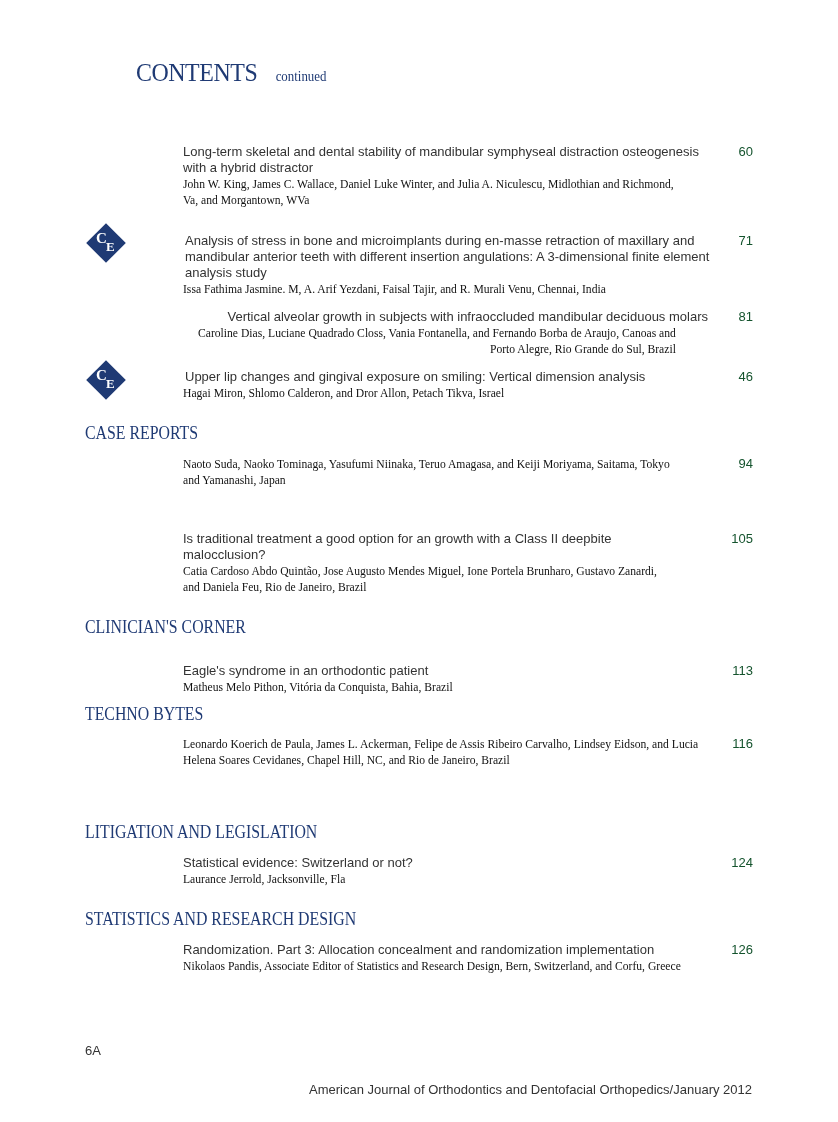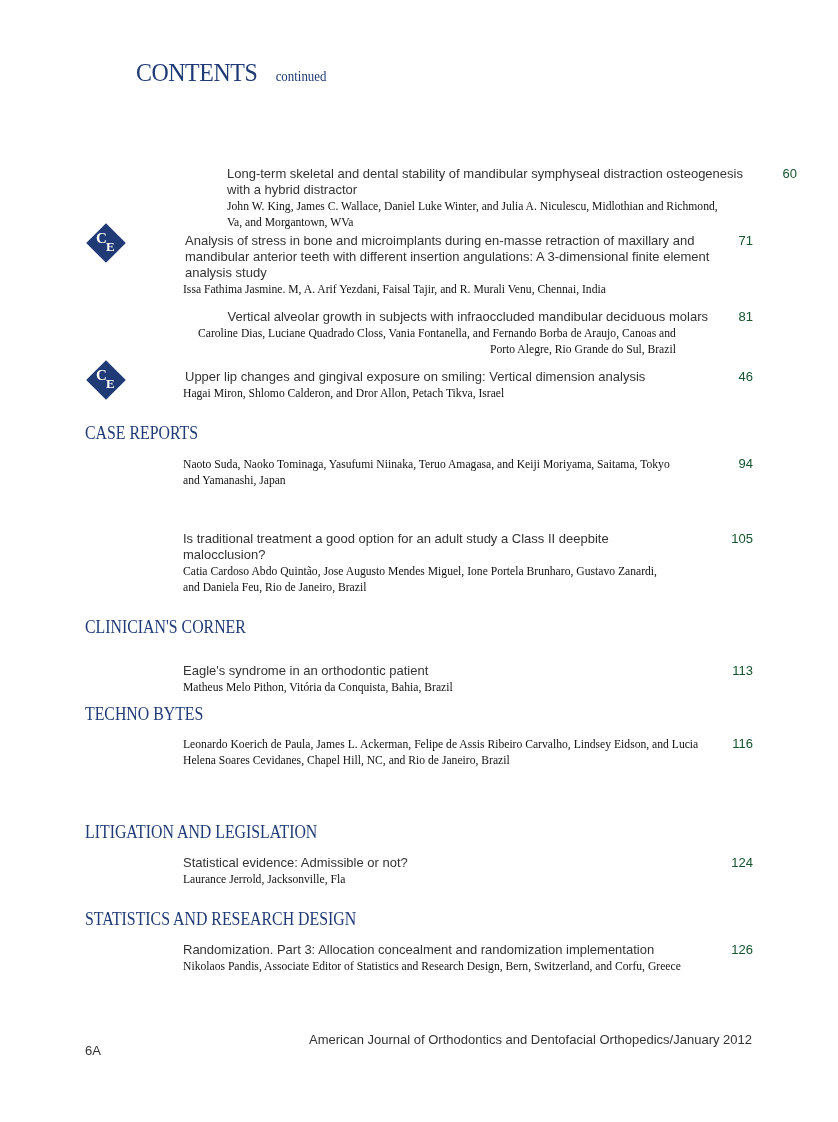--- a/index.html
+++ b/index.html
@@ -49,32 +49,32 @@
     position: absolute; font-family: "Liberation Serif", "DejaVu Serif", serif;
     color: #fff; font-weight: bold;
   }
   .ce-badge .c { left: 10px; top: 7px; font-size: 15px; }
   .ce-badge .e { left: 20px; top: 16px; font-size: 13px; }
   .footer-left {
     position: absolute; left: 85px; top: 1043px;
     font-family: "Liberation Sans", "DejaVu Sans", sans-serif; font-size: 13px; color: #333;
   }
   .footer-right {
-    position: absolute; right: 86px; top: 1032px;
+    position: absolute; right: 86px; top: 1082px;
     font-family: "Liberation Sans", "DejaVu Sans", sans-serif; font-size: 13px; color: #333;
   }
 </style>
 </head>
 <body>
 
 <div class="page-title">
   <span>CONTENTS</span><span class="cont">continued</span>
 </div>
 
-<div class="entry" style="top:166px;margin-left:44px;">
+<div class="entry" style="top:144px;">
   <div class="title">Long-term skeletal and dental stability of mandibular symphyseal distraction osteogenesis with a hybrid distractor</div>
   <div class="authors">John W. King, James C. Wallace, Daniel Luke Winter, and Julia A. Niculescu, Midlothian and Richmond, Va, and Morgantown, WVa</div>
   <div class="page">60</div>
 </div>
 
 <div class="ce-badge" style="top:223px;">
   <div class="diamond"></div>
   <span class="c">C</span>
   <span class="e">E</span>
 </div>
@@ -102,41 +102,41 @@
   <div class="authors" style="margin-left:-2px;">Hagai Miron, Shlomo Calderon, and Dror Allon, Petach Tikva, Israel</div>
   <div class="page">46</div>
 </div>
 
 <div class="section-head" style="top:423px;">CASE REPORTS</div>
 <div class="entry" style="top:456px;">
   <div class="authors">Naoto Suda, Naoko Tominaga, Yasufumi Niinaka, Teruo Amagasa, and Keiji Moriyama, Saitama, Tokyo and Yamanashi, Japan</div>
   <div class="page">94</div>
 </div>
 <div class="entry" style="top:531px;">
-  <div class="title" style="width:470px;">Is traditional treatment a good option for an adult study a Class II deepbite malocclusion?</div>
+  <div class="title" style="width:470px;">Is traditional treatment a good option for an growth with a Class II deepbite malocclusion?</div>
   <div class="authors">Catia Cardoso Abdo Quintão, Jose Augusto Mendes Miguel, Ione Portela Brunharo, Gustavo Zanardi, and Daniela Feu, Rio de Janeiro, Brazil</div>
   <div class="page">105</div>
 </div>
 
 <div class="section-head" style="top:617px;">CLINICIAN'S CORNER</div>
 <div class="entry" style="top:649px;margin-top:14px;">
   <div class="title">Eagle's syndrome in an orthodontic patient</div>
   <div class="authors">Matheus Melo Pithon, Vitória da Conquista, Bahia, Brazil</div>
   <div class="page">113</div>
 </div>
 
 <div class="section-head" style="top:704px;">TECHNO BYTES</div>
 <div class="entry" style="top:736px;">
   <div class="authors" style="width:560px;">Leonardo Koerich de Paula, James L. Ackerman, Felipe de Assis Ribeiro Carvalho, Lindsey Eidson, and Lucia Helena Soares Cevidanes, Chapel Hill, NC, and Rio de Janeiro, Brazil</div>
   <div class="page">116</div>
 </div>
 
 <div class="section-head" style="top:822px;">LITIGATION AND LEGISLATION</div>
 <div class="entry" style="top:855px;">
-  <div class="title">Statistical evidence: Admissible or not?</div>
+  <div class="title">Statistical evidence: Switzerland or not?</div>
   <div class="authors">Laurance Jerrold, Jacksonville, Fla</div>
   <div class="page">124</div>
 </div>
 
 <div class="section-head" style="top:909px;">STATISTICS AND RESEARCH DESIGN</div>
 <div class="entry" style="top:942px;">
   <div class="title">Randomization. Part 3: Allocation concealment and randomization implementation</div>
   <div class="authors" style="width:560px;">Nikolaos Pandis, Associate Editor of Statistics and Research Design, Bern, Switzerland, and Corfu, Greece</div>
   <div class="page">126</div>
 </div>

